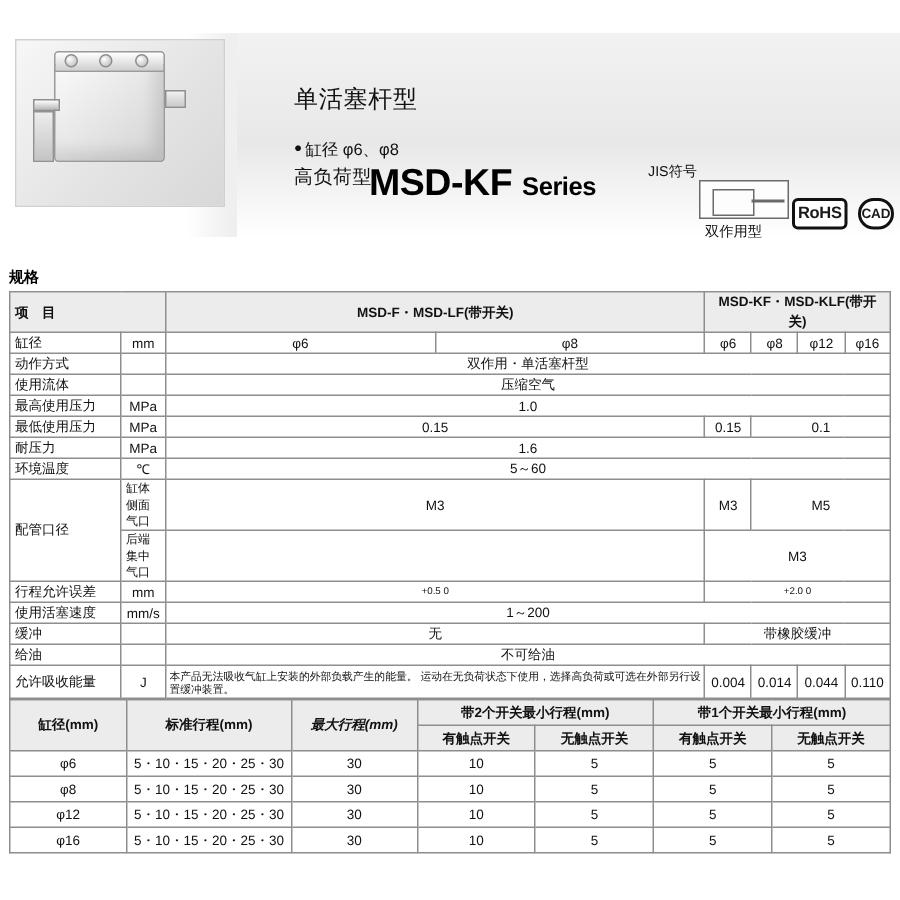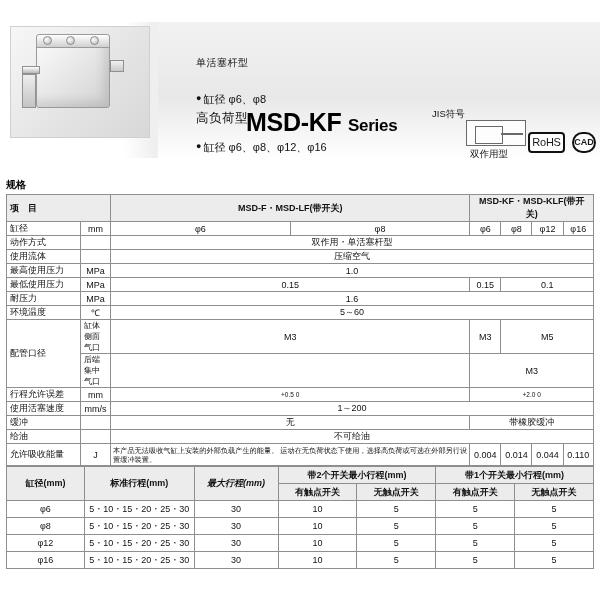--- a/index.html
+++ b/index.html
@@ -86,21 +86,21 @@
   }
   .port {
     position: absolute;
     left: 100px; top: 34px;
     width: 14px; height: 12px;
     background: linear-gradient(to bottom,#f1f1f1,#c9c9c9);
     border: 1px solid #8f8f8f;
   }
 
   .h-sub1 { position:absolute; left:196px; top:34px; font-size:11.5px; letter-spacing:.5px; color:#111; }
-  .h-sub2 { position:absolute; left:196px; top:56px; font-size:10px; letter-spacing:.5px; color:#111; }
+  .h-sub2 { position:absolute; left:196px; top:56px; font-size:16px; letter-spacing:.5px; color:#111; }
   .h-title1 { position:absolute; left:246px; top:62px; font-size:25px; font-weight:bold; letter-spacing:-.3px; color:#000; }
   .h-title1 .ser { font-size:17px; font-weight:bold; }
   .h-bore1 { position:absolute; left:196px; top:92px; font-size:11px; color:#111; }
   .h-sub3 { position:absolute; left:196px; top:110px; font-size:12.5px; letter-spacing:.5px; color:#111; }
   .h-title2 { position:absolute; left:246px; top:108px; font-size:25px; font-weight:bold; letter-spacing:-.3px; color:#000; }
   .h-title2 .ser { font-size:17px; font-weight:bold; }
   .h-bore2 { position:absolute; left:196px; top:140px; font-size:11px; color:#111; }
   .dot { font-size:9px; vertical-align: 2px; margin-right:2px; }
 
   .jis-label { position:absolute; left:432px; top:108px; font-size:9.5px; color:#111; }
@@ -115,21 +115,21 @@
   .jis-sym:after {
     content:""; position:absolute; left:34px; top:12px; width:22px; height:2px;
     background:#6a6a6a;
   }
   .jis-cap { position:absolute; left:470px; top:148px; font-size:9.5px; color:#111; }
 
   .badge-rohs {
     position:absolute; left:528px; top:132px;
     width:37px; height:21px; border-radius:4px;
     border:2px solid #111; background:#fff;
-    font-size:11px; font-weight:normal; text-align:center; line-height:17px; letter-spacing:-.2px;
+    font-size:11px; font-weight:bold; text-align:center; line-height:17px; letter-spacing:-.2px;
   }
   .badge-cad {
     position:absolute; left:572px; top:132px;
     width:24px; height:21px; border-radius:11px;
     border:2px solid #111; background:#fff;
     font-size:9px; font-weight:bold; text-align:center; line-height:17px;
   }
 
   
   .section-title {
@@ -183,21 +183,20 @@
       <div class="rod"></div>
       <div class="bracket"></div>
       <div class="port"></div>
     </div>
 
     <div class="h-sub2">单活塞杆型</div>
     <div class="h-bore1"><span class="dot">●</span><span>缸径 φ6、φ8</span></div>
 
     <div class="h-sub3">高负荷型</div>
     <div class="h-title2"><span>MSD-KF</span> <span class="ser">Series</span></div>
-    <div class="h-bore2"><span class="dot">●</span><span>缸径 φ6、φ8、φ12、φ16</span></div>
 
     <div class="jis-label">JIS符号</div>
     <div class="jis-sym"></div>
     <div class="jis-cap">双作用型</div>
 
     <div class="badge-rohs">RoHS</div>
     <div class="badge-cad">CAD</div>
   </div>
 
   <div class="section-title spec">规格</div>

